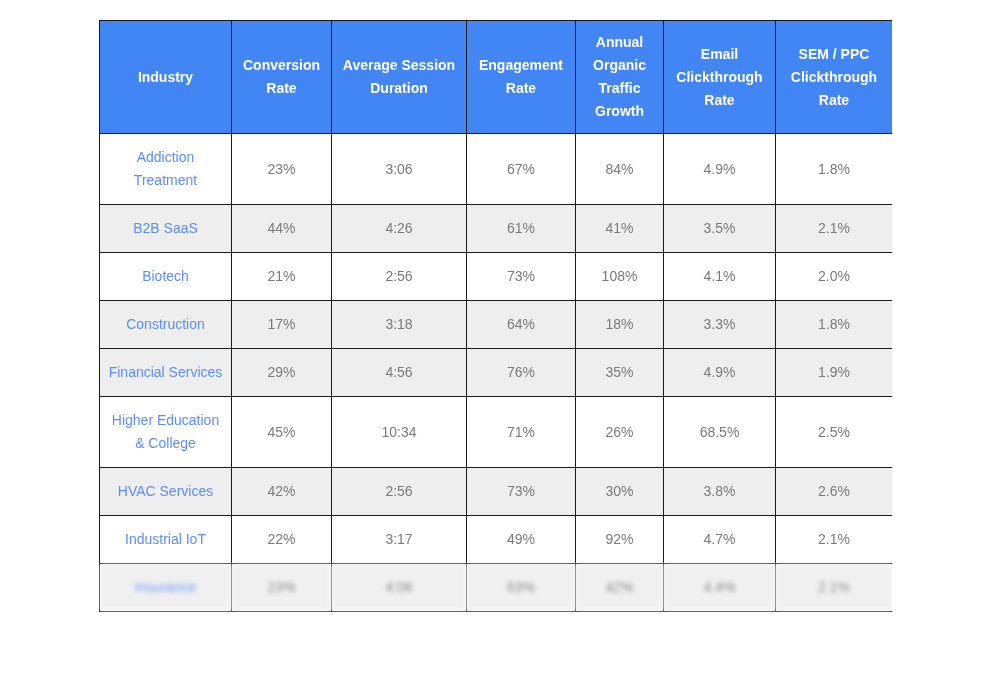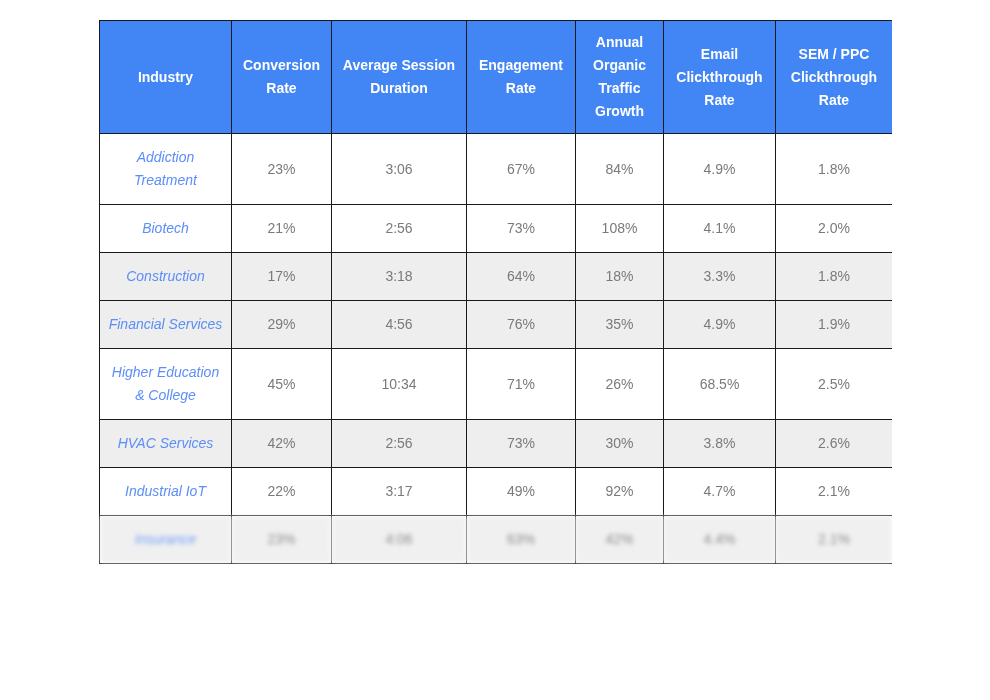--- a/index.html
+++ b/index.html
@@ -71,21 +71,20 @@
     box-sizing: border-box;
     background: #ffffff;
   }
 
   table.metrics tbody tr.alt td {
     background: #eeeeee;
   }
 
   table.metrics tbody td.industry {
     color: #5c8ef7;
-    font-style: italic;
   }
 
   table.metrics tbody td.industry .ind-link {
     color: #5c8ef7;
     text-decoration: none;
     cursor: pointer;
   }
 
   
   .fade-mask {
@@ -134,20 +133,29 @@
       <tbody id="tbody">
           <tr>
             <td class="industry"><span class="ind-link">Addiction Treatment</span></td>
             <td>23%</td>
             <td>3:06</td>
             <td>67%</td>
             <td>84%</td>
             <td>4.9%</td>
             <td>1.8%</td>
           </tr>
+          <tr class="alt">
+            <td class="industry"><span class="ind-link">B2B SaaS</span></td>
+            <td>44%</td>
+            <td>4:26</td>
+            <td>61%</td>
+            <td>41%</td>
+            <td>3.5%</td>
+            <td>2.1%</td>
+          </tr>
           <tr>
             <td class="industry"><span class="ind-link">Biotech</span></td>
             <td>21%</td>
             <td>2:56</td>
             <td>73%</td>
             <td>108%</td>
             <td>4.1%</td>
             <td>2.0%</td>
           </tr>
           <tr class="alt">

